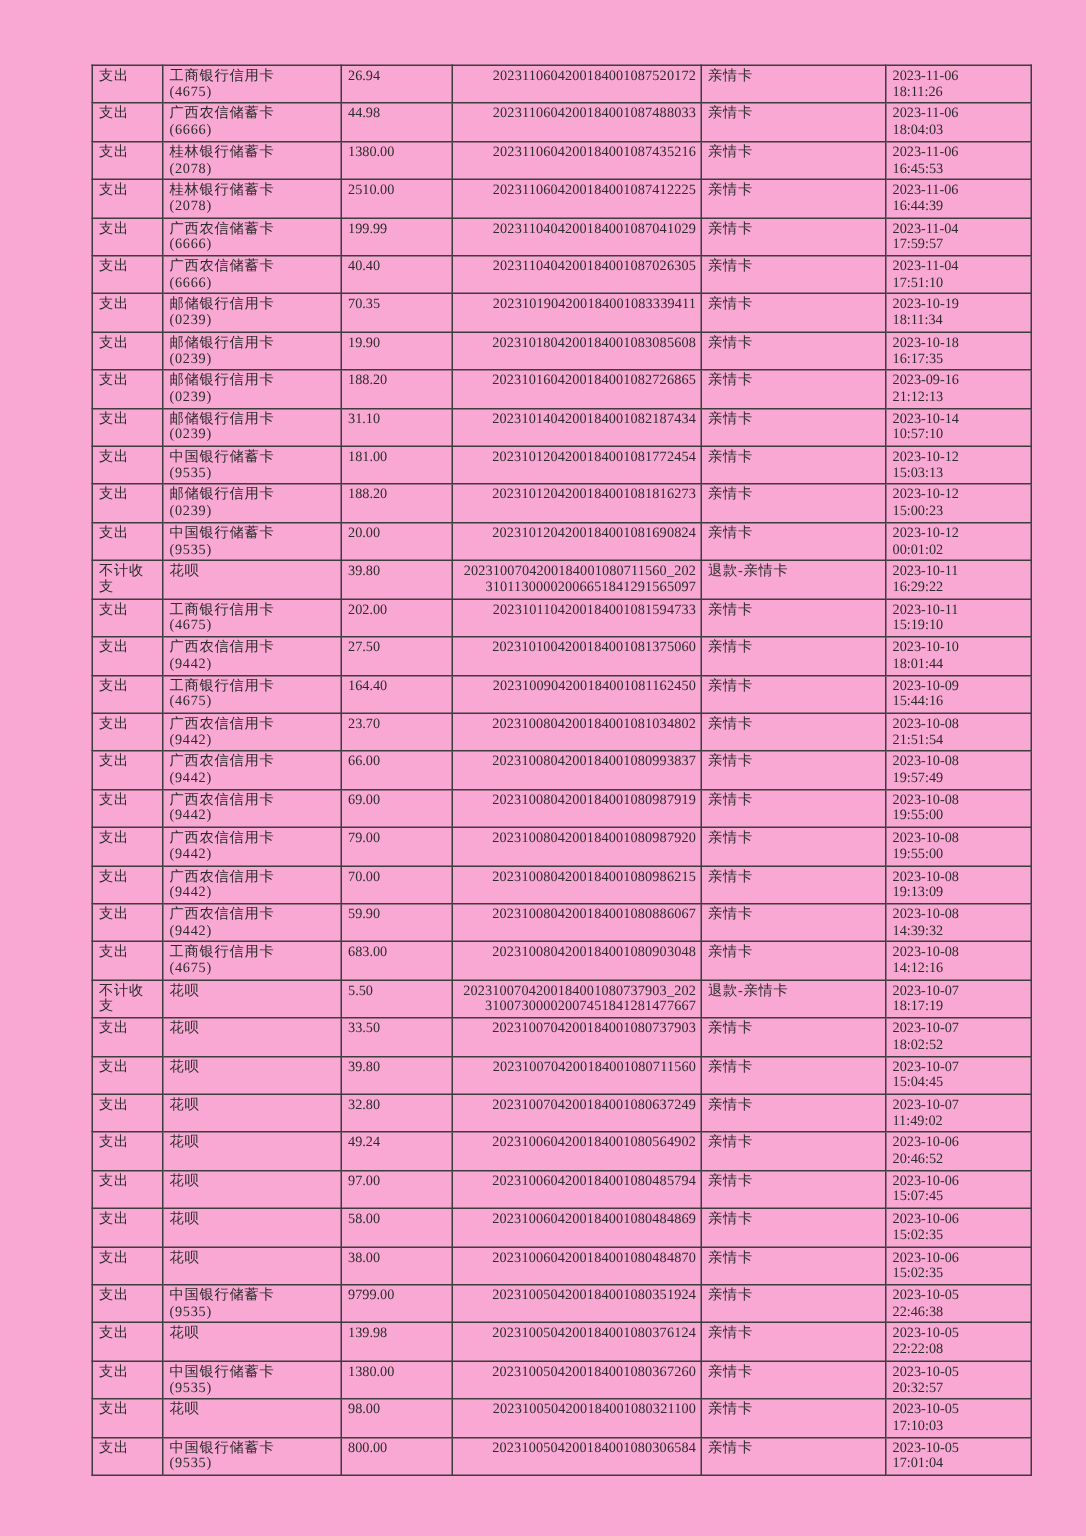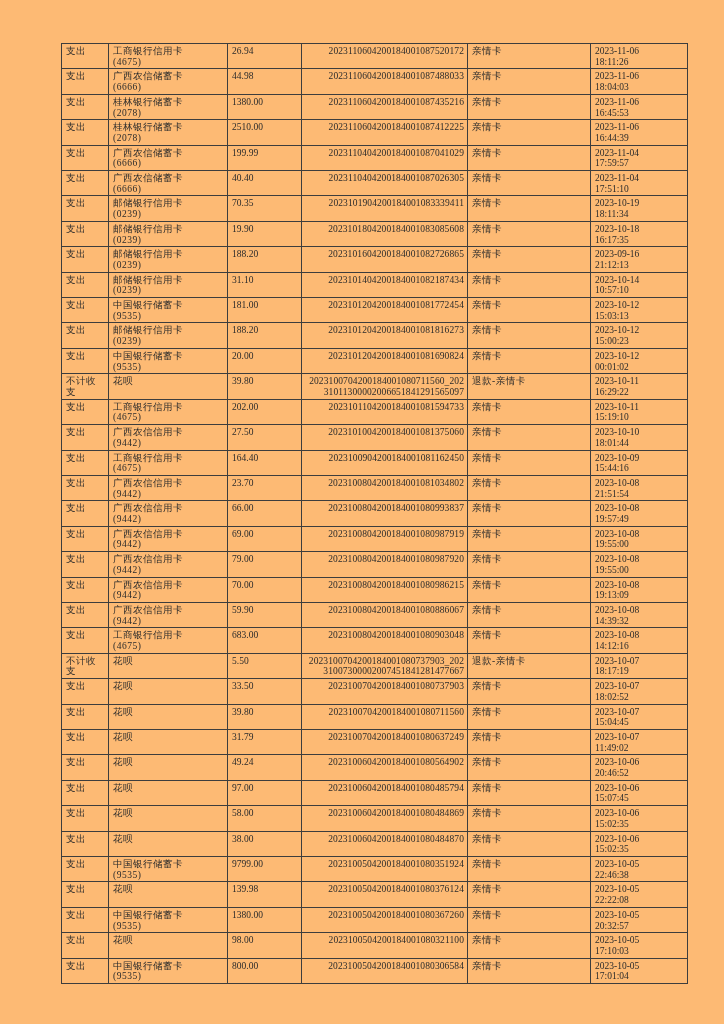--- a/index.html
+++ b/index.html
@@ -5,21 +5,21 @@
   * { margin: 0; padding: 0; box-sizing: border-box; }
   html, body {
     width: 724px; height: 1024px;
     background: #fbfbfa;
     font-family: "Liberation Serif", "DejaVu Serif", serif;
     overflow: hidden;
   }
   .page {
     position: relative;
     width: 724px; height: 1024px;
-    background: #fdba74;
+    background: #f9a8d4;
   }
   .txn-table {
     position: absolute;
     left: 61px; top: 43px;
     width: 604px;
     border-collapse: collapse;
     table-layout: fixed;
   }
   .txn-table td {
     border: 1px solid #3d3d3d;
@@ -429,21 +429,21 @@
             <div>2023-10-07</div>
             <div>15:04:45</div>
           </td>
         </tr>
         <tr>
           <td class="c-type">支出</td>
           <td class="c-card">
             <div>花呗</div>
             <div></div>
           </td>
-          <td class="c-amount">31.79</td>
+          <td class="c-amount">32.80</td>
           <td class="c-txn">2023100704200184001080637249</td>
           <td class="c-tag">亲情卡</td>
           <td class="c-date">
             <div>2023-10-07</div>
             <div>11:49:02</div>
           </td>
         </tr>
         <tr>
           <td class="c-type">支出</td>
           <td class="c-card">

